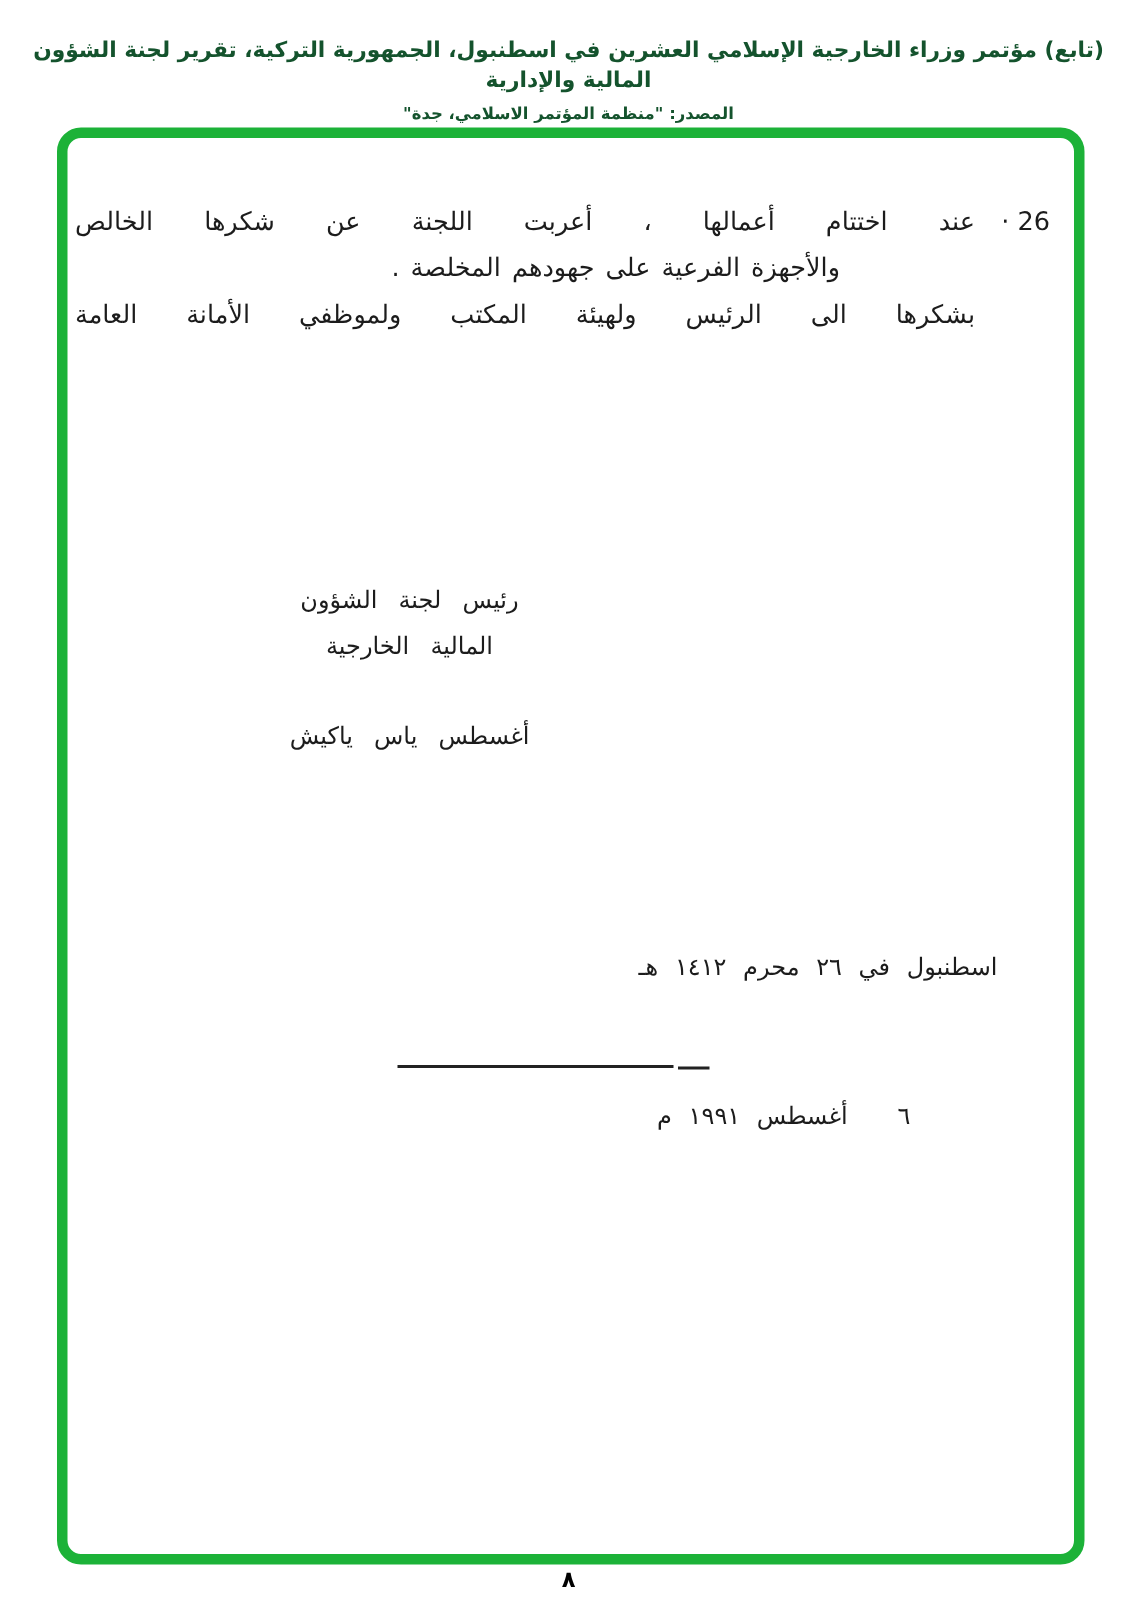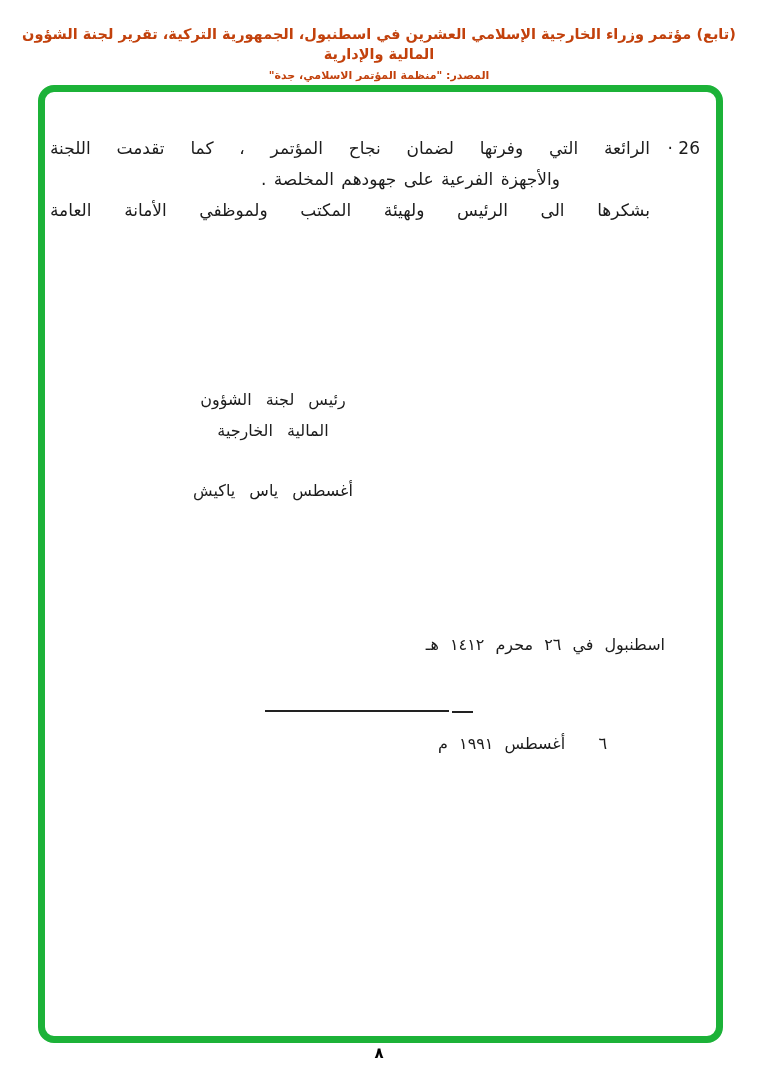--- a/index.html
+++ b/index.html
@@ -7,21 +7,21 @@
     width:758px;height:1078px;
     background:#ffffff;
     font-family:"DejaVu Sans",sans-serif;
     color:#1c1c1c;
     position:relative;
     overflow:hidden;
   }
   
   .header{
     position:absolute;top:24px;left:0;width:758px;
-    text-align:center;direction:rtl;color:#c2410c;
+    text-align:center;direction:rtl;color:#14532d;
   }
   .header-line1{
     font-weight:bold;font-size:14.5px;line-height:20px;
     padding:0 20px;
   }
   .header-line2{
     font-weight:bold;font-size:11px;line-height:15px;margin-top:4px;
   }
   
   .green-box{
@@ -81,21 +81,21 @@
 <div class="header">
   <div class="header-line1">(تابع) مؤتمر وزراء الخارجية الإسلامي العشرين في اسطنبول، الجمهورية التركية، تقرير لجنة الشؤون المالية والإدارية</div>
   <div class="header-line2">المصدر: "منظمة المؤتمر الاسلامي، جدة"</div>
 </div>
 
 <div class="green-box"></div>
 
 <div class="para-marker">26 ·</div>
 
 <div class="para">
-  <div class="p-line">الرائعة التي وفرتها لضمان نجاح المؤتمر ، كما تقدمت اللجنة</div>
+  <div class="p-line">عند اختتام أعمالها ، أعربت اللجنة عن شكرها الخالص</div>
   <div class="p-line p-line-last">والأجهزة الفرعية على جهودهم المخلصة .</div>
   <div class="p-line">بشكرها الى الرئيس ولهيئة المكتب ولموظفي الأمانة العامة</div>
 </div>
 
 <div class="signature">
   <div>رئيس لجنة الشؤون</div>
   <div>المالية الخارجية</div>
   <div class="sig-name">أغسطس ياس ياكيش</div>
 </div>
 

